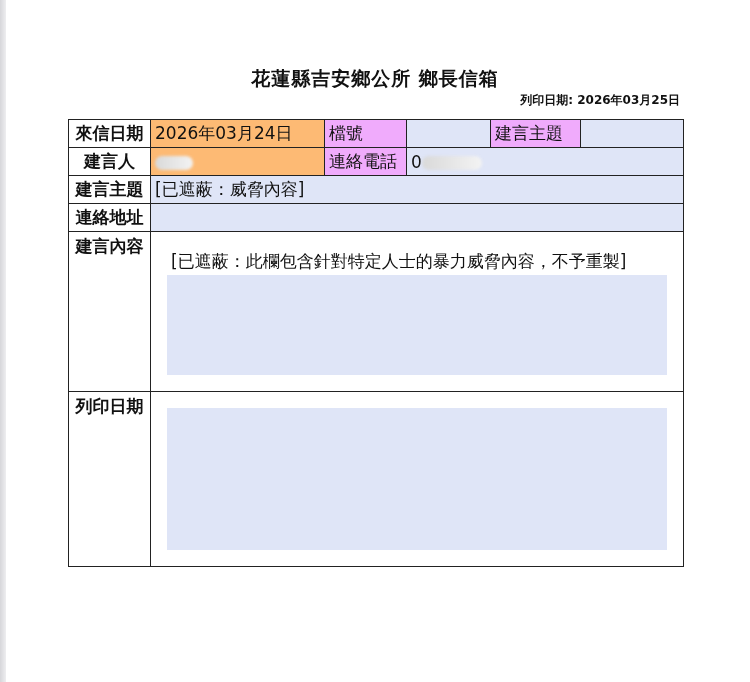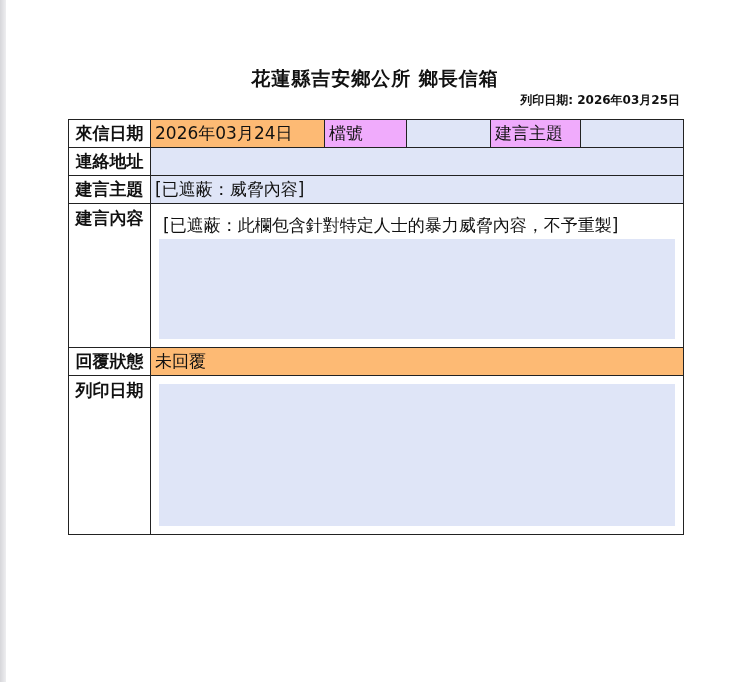--- a/index.html
+++ b/index.html
@@ -29,21 +29,21 @@
     td.lbl { text-align: center; font-weight: bold; background: #fff; }
     td.lbl.top { vertical-align: top; padding-top: 3px; }
     td.sublbl { background: #f0abfc; font-weight: normal; }
     td.blue { background: #dfe5f7; }
     td.white { background: #fdba74; }
     .blur {
       display: inline-block; height: 14px; border-radius: 8px; vertical-align: middle;
       background: linear-gradient(to right, #d9d9d9, #e6e6e6, #f3f3f3);
       filter: blur(1.5px);
     }
-    .content-cell { padding: 8px !important; vertical-align: top !important; }
+    .content-cell { padding: 16px !important; vertical-align: top !important; }
     .content-text { background: #fff; padding: 3px 4px 4px 4px; line-height: 20px; white-space: normal; }
     .content-fill { background: #dfe5f7; height: 100px; }
     .reply-fill { background: #dfe5f7; height: 142px; }
   </style>
 </head>
 <body>
 
 <div class="left-strip"></div>
 
 <div class="title">花蓮縣吉安鄉公所 鄉長信箱</div>
@@ -64,37 +64,43 @@
   <tbody>
       <tr>
     <td class="lbl">來信日期</td>
     <td class="white">2026年03月24日</td>
     <td class="sublbl">檔號</td>
     <td class="blue"></td>
     <td class="sublbl">建言主題</td>
     <td class="blue"></td>
   </tr>
   <tr>
-    <td class="lbl">連絡地址</td>
-    <td class="blue" colspan="5"></td>
+    <td class="lbl">建言人</td>
+    <td class="white">
+      <span class="blur" style="width:38px"></span>
+    </td>
+    <td class="sublbl">連絡電話</td>
+    <td class="blue" colspan="3">
+      <span>0</span><span class="blur" style="width:60px"></span>
+    </td>
   </tr>
   <tr>
     <td class="lbl">建言主題</td>
     <td class="blue" colspan="5">[已遮蔽：威脅內容]</td>
+  </tr>
+  <tr>
+    <td class="lbl">連絡地址</td>
+    <td class="blue" colspan="5"></td>
   </tr>
   <tr>
     <td class="lbl top">建言內容</td>
     <td class="content-cell" colspan="5">
       <div class="content-text">[已遮蔽：此欄包含針對特定人士的暴力威脅內容，不予重製]</div>
       <div class="content-fill"></div>
     </td>
-  </tr>
-  <tr>
-    <td class="lbl">回覆狀態</td>
-    <td class="white" colspan="5">未回覆</td>
   </tr>
   <tr>
     <td class="lbl top">列印日期</td>
     <td class="content-cell" colspan="5">
       <div class="reply-fill"></div>
     </td>
   </tr>
 </tbody>
   </table>
 

